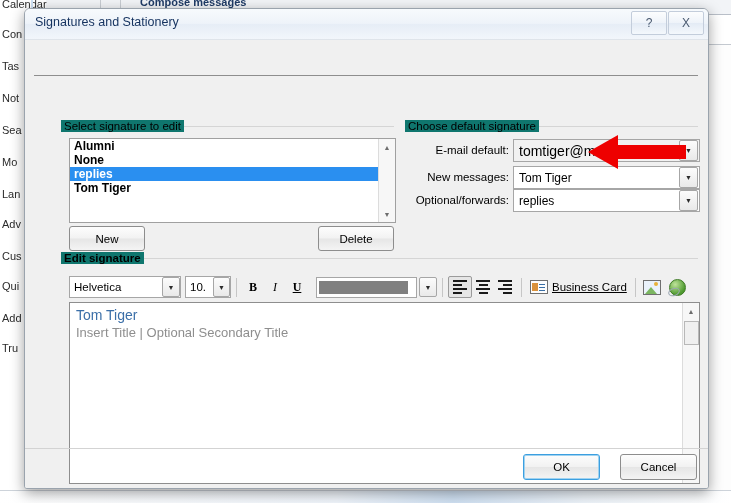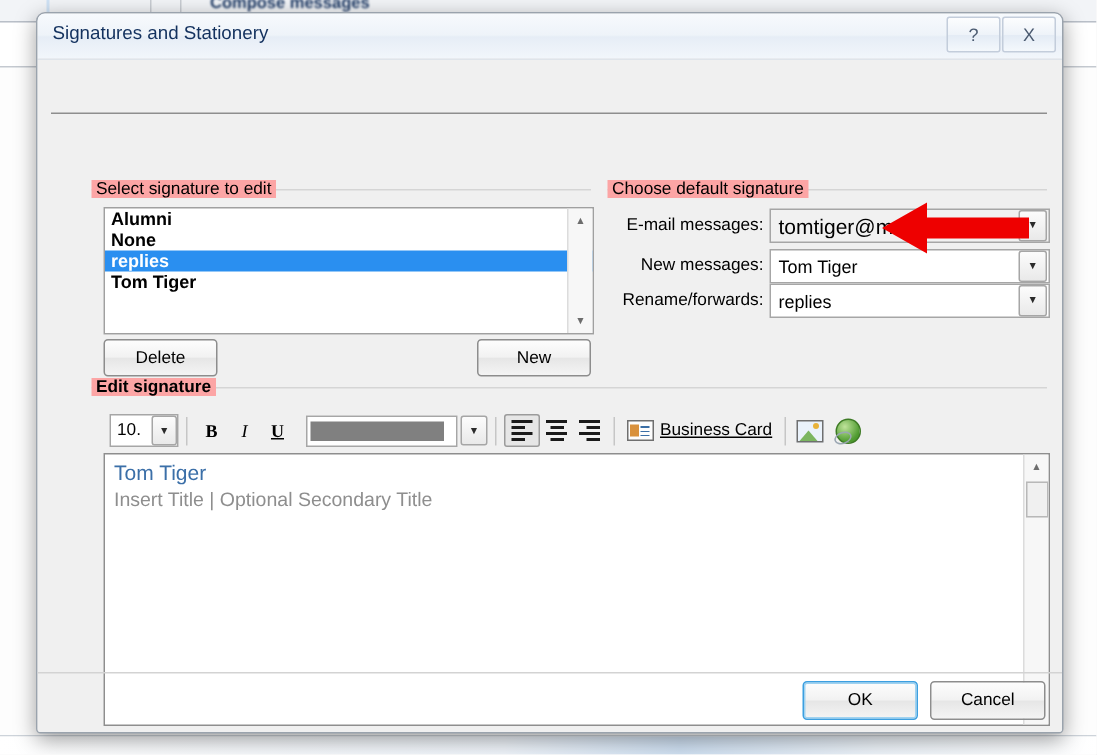--- a/index.html
+++ b/index.html
@@ -75,21 +75,21 @@
     border:1px solid #8e8e8e;border-bottom:none;border-radius:3px 3px 0 0;
     background:linear-gradient(to bottom,#fdfdfd,#f1f1f1);
     cursor:default;
   }
   .tab.active{background:#ffffff;position:relative;z-index:3;height:22px;}
   .tab.inactive{background:linear-gradient(to bottom,#f6f6f6,#e8e8e8);margin-left:-1px;}
   .tabstrip-line{position:absolute;left:9px;top:35px;width:664px;height:1px;background:#8e8e8e;}
   .tab.active::after{content:"";position:absolute;left:0;right:0;bottom:-1px;height:2px;background:#fff;}
 
   
-  .grp-label{position:absolute;font-size:11.5px;color:#000;background:#fca5a5;padding:0 3px;z-index:2;}
+  .grp-label{position:absolute;font-size:11.5px;color:#000;background:#0f766e;padding:0 3px;z-index:2;}
   .grp-line{position:absolute;height:1px;background:#d5d5d5;}
 
   
   .listbox{
     position:absolute;left:44px;top:98px;width:325px;height:83px;
     background:#fff;border:1px solid #a0a0a0;overflow:hidden;
   }
   .li{
     height:14px;line-height:14px;font-size:12px;padding-left:4px;color:#000;
     white-space:nowrap;cursor:default;font-weight:bold;
@@ -188,21 +188,21 @@
     background:#fff;border:1px solid #8e8e8e;overflow:hidden;
   }
   .ed-line1{position:absolute;left:6px;top:4px;font-size:14px;color:#3b6fa8;}
   .ed-line2{position:absolute;left:6px;top:22px;font-size:13px;color:#8e8e8e;}
   .ed-scroll{
     position:absolute;right:0;top:0;width:16px;height:100%;background:#f7f7f7;border-left:1px solid #dcdcdc;
   }
 
   
   .footer-line{position:absolute;left:0;bottom:40px;width:683px;height:1px;background:#d3d3d3;}
-  .footer{position:absolute;right:11px;bottom:9px;display:flex;gap:8px;}
+  .footer{position:absolute;right:11px;bottom:9px;display:flex;gap:20px;}
   .fbtn{
     width:75px;height:24px;font-size:11.5px;color:#000;
     background:linear-gradient(to bottom,#fdfdfd 0%,#f2f2f2 48%,#e6e6e6 52%,#f4f4f4 100%);
     border:1px solid #8d8d8d;border-radius:3px;
     display:flex;align-items:center;justify-content:center;cursor:default;
   }
   .fbtn.default{border:1px solid #3c9fe0;box-shadow:0 0 0 1px #9fd2f0 inset;}
 
   
   #red-arrow{position:absolute;left:588px;top:133px;width:98px;height:38px;pointer-events:none;}
@@ -210,20 +210,34 @@
 </head>
 <body>
 
 <div id="bg">
   <div class="bg-shade"></div>
   <div class="bg-topbar"></div>
   <div class="bg-compose">Compose messages</div>
   <div class="bg-blurtext">Change the editing settings for messages</div>
   <div class="bg-hairline"></div>
 
+  <div class="bg-sidebar">
+    <div class="bg-side-item" style="top:-2px">Calendar</div>
+    <div class="bg-side-item" style="top:28px">Con</div>
+    <div class="bg-side-item" style="top:60px">Tas</div>
+    <div class="bg-side-item" style="top:92px">Not</div>
+    <div class="bg-side-item" style="top:124px">Sea</div>
+    <div class="bg-side-item" style="top:156px">Mo</div>
+    <div class="bg-side-item" style="top:188px">Lan</div>
+    <div class="bg-side-item" style="top:218px">Adv</div>
+    <div class="bg-side-item" style="top:250px">Cus</div>
+    <div class="bg-side-item" style="top:280px">Qui</div>
+    <div class="bg-side-item" style="top:312px">Add</div>
+    <div class="bg-side-item" style="top:342px">Tru</div>
+  </div>
   <div class="bg-accentline" style="left:31px;top:0;height:370px;"></div>
   <div class="bg-vline" style="left:100px;top:0;height:14px;"></div>
   <div class="bg-vline" style="left:120px;top:0;height:14px;"></div>
   <div class="bg-bottom-line"></div>
   <div class="bg-bottom-strip"></div>
 </div>
 
 <div id="dialog">
 
   <div class="titlebar">
@@ -247,52 +261,56 @@
       <div class="li sel">replies</div>
       <div class="li">Tom Tiger</div>
       <div class="list-scroll">
         <div class="sb-arrow up">▲</div>
         <div class="sb-arrow down">▼</div>
       </div>
     </div>
 
     <div class="btnrow">
       <div class="btn">
+          <span>New</span>
+        </div>
+      <div class="btn">
           <span>Delete</span>
         </div>
-      <div class="btn">
-          <span>New</span>
-        </div>
     </div>
 
     <div class="grp-label" style="left:380px;top:80px;">Choose default signature</div>
     <div class="grp-line" style="left:380px;top:86px;width:293px;"></div>
 
-    <div class="fld-label" style="left:386px;top:104px;width:98px;">E-mail messages:</div>
+    <div class="fld-label" style="left:386px;top:104px;width:98px;">E-mail default:</div>
     <div class="combo grayish" style="left:488px;top:99px;width:185px;">
       <span class="cval big">tomtiger@memphis.edu</span>
       <span class="combo-arrow">▼</span>
     </div>
 
     <div class="fld-label" style="left:386px;top:131px;width:98px;">New messages:</div>
     <div class="combo" style="left:488px;top:126px;width:185px;">
       <span class="cval">Tom Tiger</span>
       <span class="combo-arrow">▼</span>
     </div>
 
-    <div class="fld-label" style="left:376px;top:154px;width:108px;">Rename/forwards:</div>
+    <div class="fld-label" style="left:376px;top:154px;width:108px;">Optional/forwards:</div>
     <div class="combo" style="left:488px;top:149px;width:185px;">
       <span class="cval">replies</span>
       <span class="combo-arrow">▼</span>
     </div>
 
     <div class="grp-label" style="left:36px;top:212px;font-weight:bold;">Edit signature</div>
     <div class="grp-line" style="left:36px;top:218px;width:637px;"></div>
 
     <div class="toolbar">
+      <div class="tb-combo" style="width:110px;">
+        <span class="tval" style="width:89px;">Helvetica</span>
+        <span class="tb-arrow">▼</span>
+      </div>
       <div class="tb-combo" style="width:44px;margin-left:4px;">
         <span class="tval" style="width:24px;">10.</span>
         <span class="tb-arrow">▼</span>
       </div>
       <div class="tb-sep"></div>
       <div class="tb-btn" style="font-weight:bold;font-family:'Liberation Serif',serif;">B</div>
       <div class="tb-btn" style="font-style:italic;font-family:'Liberation Serif',serif;">I</div>
       <div class="tb-btn" style="text-decoration:underline;font-weight:bold;font-family:'Liberation Serif',serif;">U</div>
       <div class="swatch" style="margin-left:8px;">
         <span class="swatch-inner"></span>

